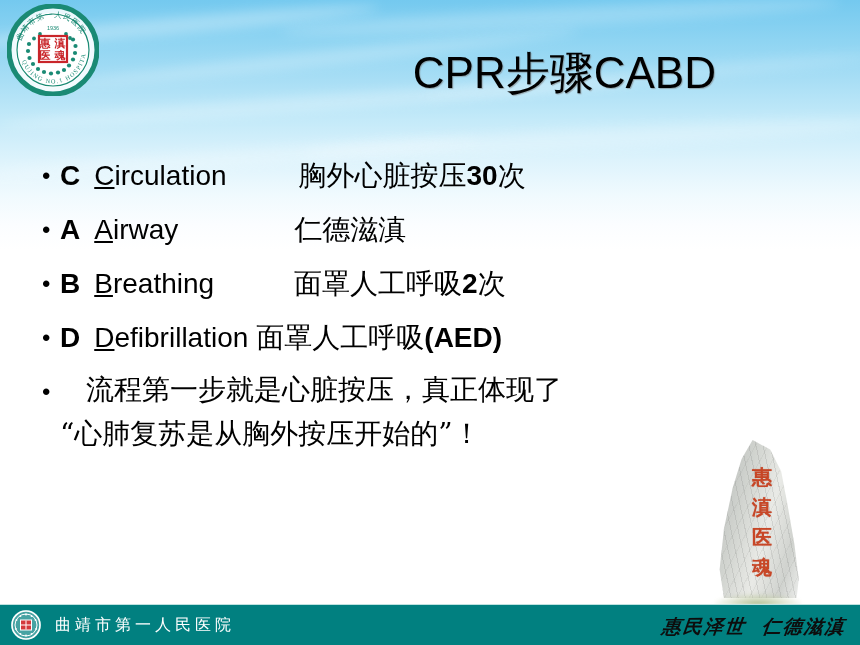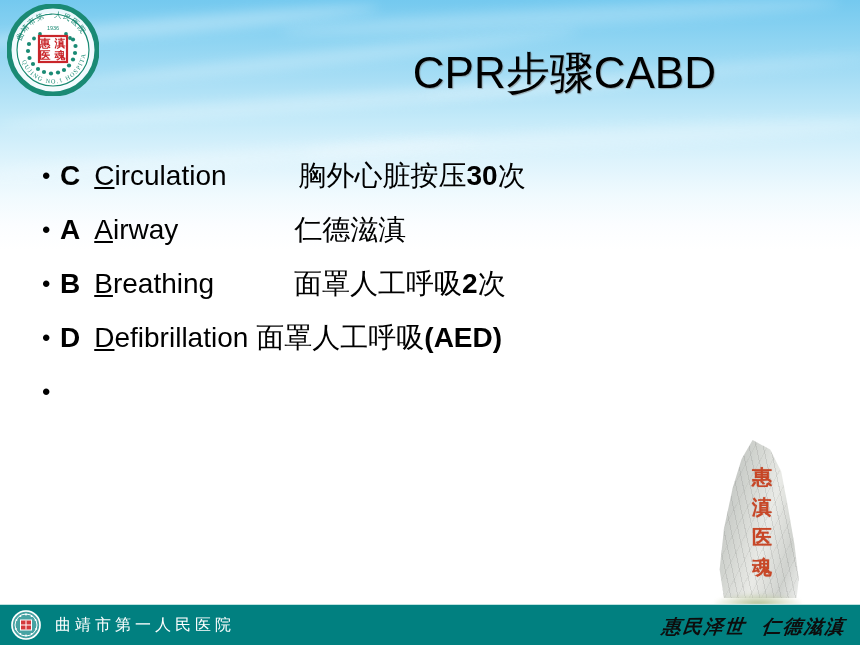--- a/index.html
+++ b/index.html
@@ -338,20 +338,21 @@
       <div class="bullet-text"><span class="letter">B</span><span class="sp-1"></span><span class="word"><span class="u">B</span><span>reathing</span></span><span class="sp-3"></span><span class="sp-4"></span><span class="cn">面罩人工呼吸</span><span class="numbold">2</span><span class="cn">次</span></div>
     </div>
 
     <div class="bullet-row">
       <div class="bullet-dot">•</div>
       <div class="bullet-text"><span class="letter">D</span><span class="sp-1"></span><span class="word"><span class="u">D</span><span>efibrillation</span></span><span class="sp-4"></span><span class="cn">面罩人工呼吸</span><span class="numbold">(AED)</span></div>
     </div>
 
     <div class="para-row">
       <div class="bullet-dot">•</div>
+      <div class="para-text"><span class="para-indent"></span><span>流程第一步就是心脏按压，真正体现了</span><br><span>“心肺复苏是从胸外按压开始的”！</span></div>
     </div>
 
   </div>
 
   <div class="stone-wrap">
     <div class="stone-body"></div>
     <div class="stone-tex"></div>
     <div class="stone-grass"></div>
     <div class="stone-chars">
       <span>惠</span>

